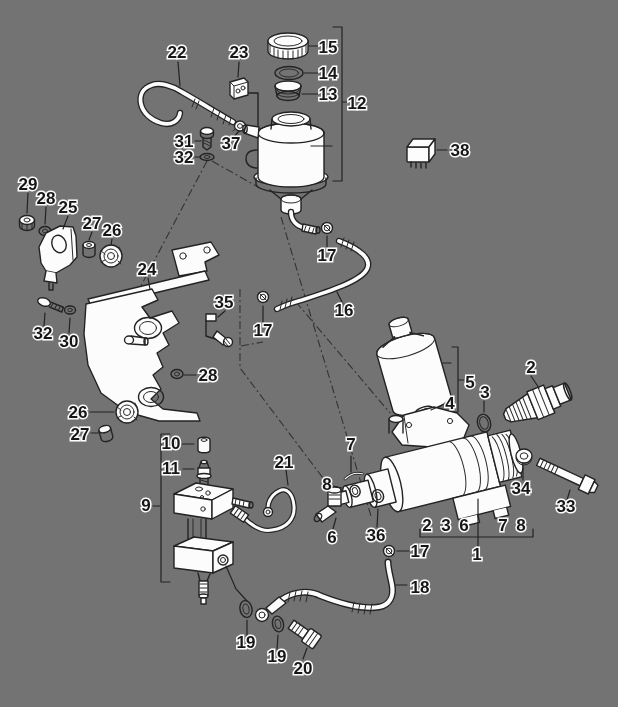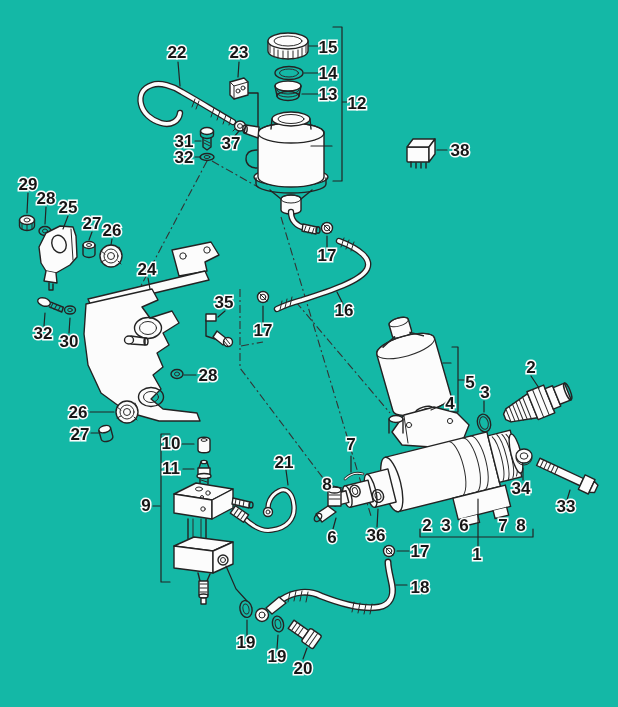--- a/index.html
+++ b/index.html
@@ -1,16 +1,16 @@
 <!DOCTYPE html>
 <html><head>
 <meta charset="utf-8">
 <style>
   html,body{margin:0;padding:0;background:#e8e8e8;}
-  .stage{width:618px;height:707px;background:#14b8a6;margin:0 auto;position:relative;overflow:hidden;}
+  .stage{width:618px;height:707px;background:#737373;margin:0 auto;position:relative;overflow:hidden;}
   svg{display:block;}
   .ln{fill:none;stroke:#232323;stroke-width:1.4;stroke-linecap:round;stroke-linejoin:round;}
   .thin{fill:none;stroke:#2a2a2a;stroke-width:1;stroke-linecap:round;}
   .fw{fill:#fcfcfc;stroke:#232323;stroke-width:1.4;stroke-linecap:round;stroke-linejoin:round;}
   .to{fill:none;stroke:#232323;stroke-width:6.4;stroke-linecap:round;}
   .ti{fill:none;stroke:#fcfcfc;stroke-width:3.8;stroke-linecap:round;}
   .dd{fill:none;stroke:#333;stroke-width:1.1;stroke-dasharray:8 3 2 3;}
   .ld{fill:none;stroke:#232323;stroke-width:1.2;stroke-linecap:round;}
   text.lbl{font-family:"Liberation Sans",sans-serif;font-size:17px;font-weight:600;fill:#161616;
            text-anchor:middle;paint-order:stroke;stroke:#fcfcfc;stroke-width:3px;}

